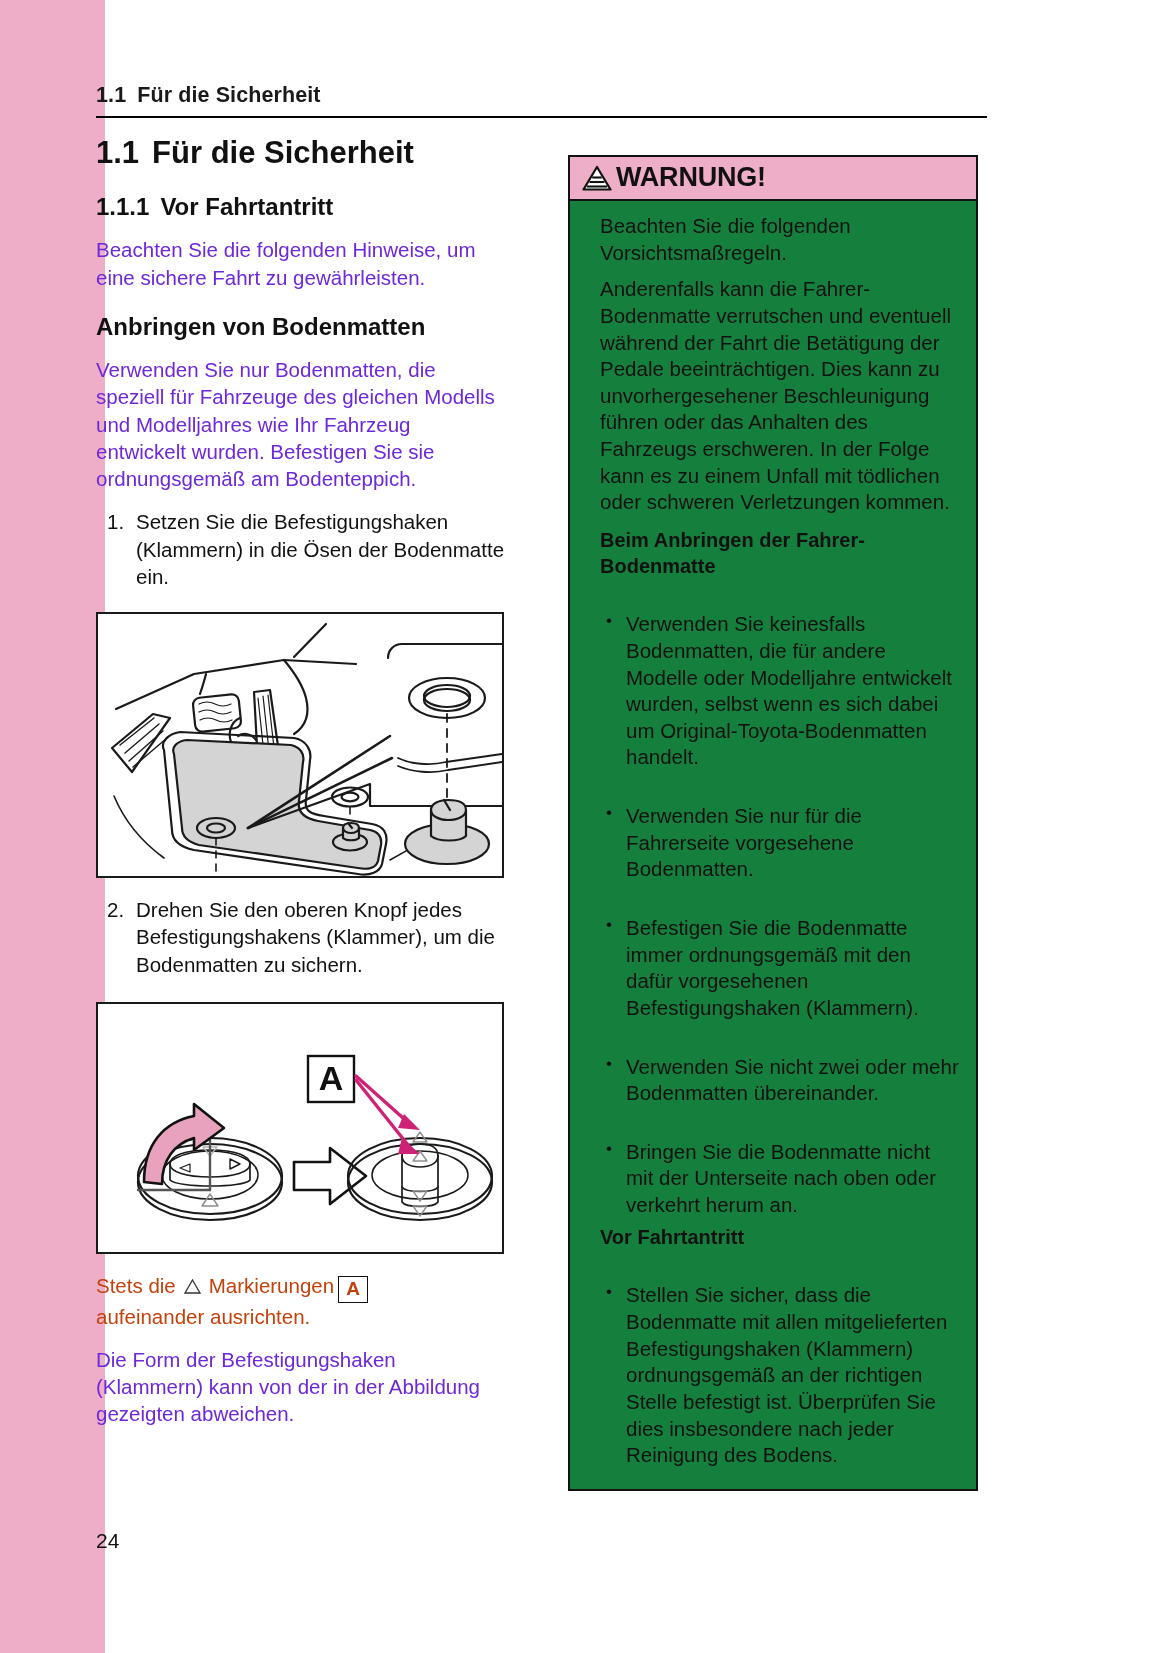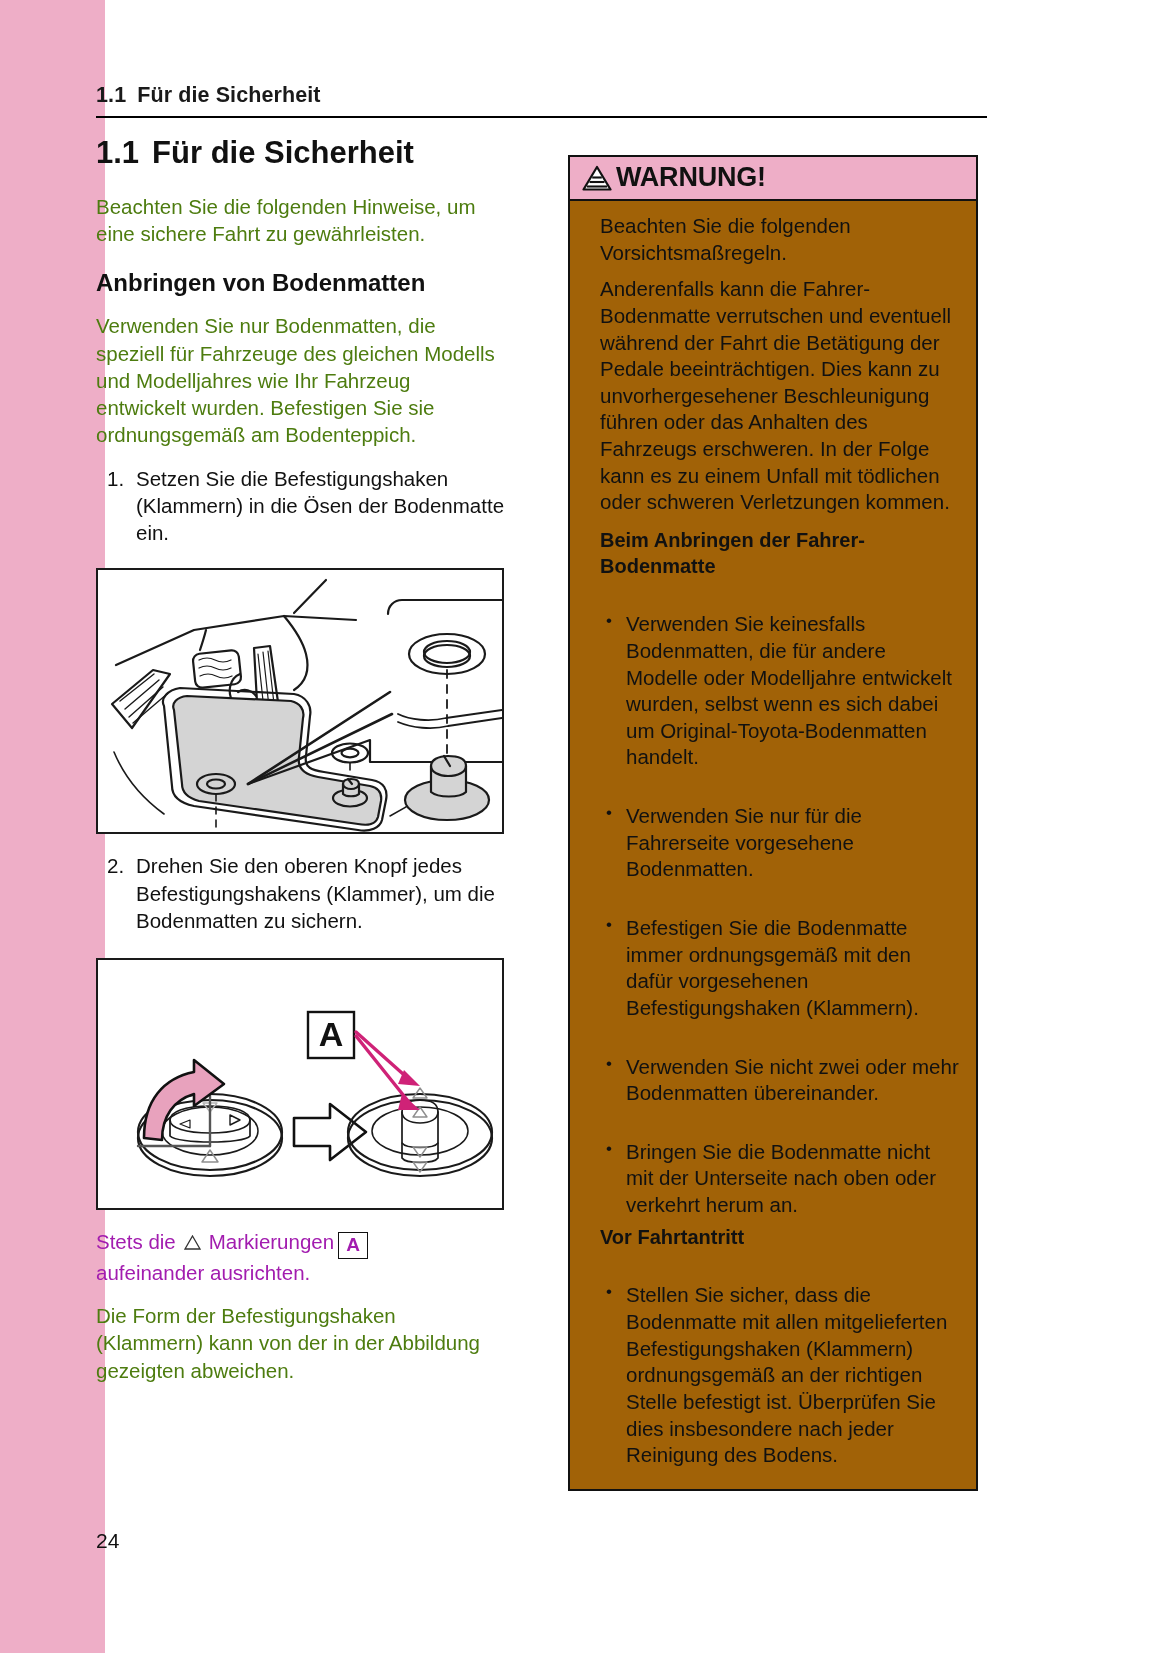--- a/index.html
+++ b/index.html
@@ -43,21 +43,21 @@
   }
   h1.sec .num{margin-right:13px;}
   h2.subsec{
     font-size:24px;font-weight:bold;color:#111;margin:0 0 16px 0;line-height:1.15;
   }
   h2.subsec .num{margin-right:11px;}
   h3.bold-lead{
     font-size:24px;font-weight:bold;color:#111;margin:20px 0 14px 0;line-height:1.3;
   }
   p.body{
-    font-size:20.5px;color:#4d7c0f;margin:0 0 16px 0;line-height:1.33;
+    font-size:20.5px;color:#6d28d9;margin:0 0 16px 0;line-height:1.33;
   }
   ol.steps{
     margin:0 0 0 0;padding:0;list-style:none;
   }
   ol.steps li{
     font-size:20.5px;color:#111;line-height:1.33;
     padding-left:40px;position:relative;margin-bottom:4px;
   }
   ol.steps li .mark{
     position:absolute;left:11px;top:0;width:30px;
@@ -65,36 +65,36 @@
 
   
   .figure{
     border:2px solid #1a1a1a;background:#fff;margin:22px 0 18px 0;
     position:relative;overflow:hidden;
   }
   .figure svg{display:block;}
 
   
   .caption{
-    font-size:20.5px;color:#a21caf;line-height:1.33;margin:15px 0 16px 0;
+    font-size:20.5px;color:#c2410c;line-height:1.33;margin:15px 0 16px 0;
   }
   .tri-glyph{
     display:inline-block;width:17px;height:15px;position:relative;
     vertical-align:-1px;margin:0 8px;
   }
   .tri-glyph svg{display:block;}
   .boxA{
     display:inline-block;border:1.6px solid #111;
     padding:0px 7px 1px 7px;font-weight:bold;font-size:19px;
     line-height:1.25;vertical-align:-2px;margin-left:4px;
   }
 
   
   .warnbox{
-    border:2px solid #111;background:#a16207;
+    border:2px solid #111;background:#15803d;
   }
   .warnbox .hd{
     background:#eeaec7;border-bottom:2px solid #111;
     padding:5px 10px 6px 12px;display:flex;align-items:center;gap:4px;
   }
   .warnbox .hd .wtitle{
     font-size:27px;font-weight:bold;color:#111;letter-spacing:-0.2px;
   }
   .warnbox .bd{
     padding:12px 14px 14px 30px;
@@ -132,20 +132,23 @@
     <span class="num">1.1</span><span>Für die Sicherheit</span>
   </div>
   <div class="runhead-rule"></div>
 
   <div class="col-left">
 
     <h1 class="sec">
       <span class="num">1.1</span><span>Für die Sicherheit</span>
     </h1>
 
+    <h2 class="subsec">
+      <span class="num">1.1.1</span><span>Vor Fahrtantritt</span>
+    </h2>
 
     <p class="body">Beachten Sie die folgenden Hinweise, um eine sichere Fahrt zu gewährleisten.</p>
 
     <h3 class="bold-lead">Anbringen von Bodenmatten</h3>
 
     <p class="body">Verwenden Sie nur Bodenmatten, die speziell für Fahrzeuge des gleichen Modells und Modelljahres wie Ihr Fahrzeug entwickelt wurden. Befestigen Sie sie ordnungsgemäß am Bodenteppich.</p>
 
     <ol class="steps">
       <li>
         <span class="mark">1.</span><span>Setzen Sie die Befestigungshaken (Klammern) in die Ösen der Bodenmatte ein.</span>

